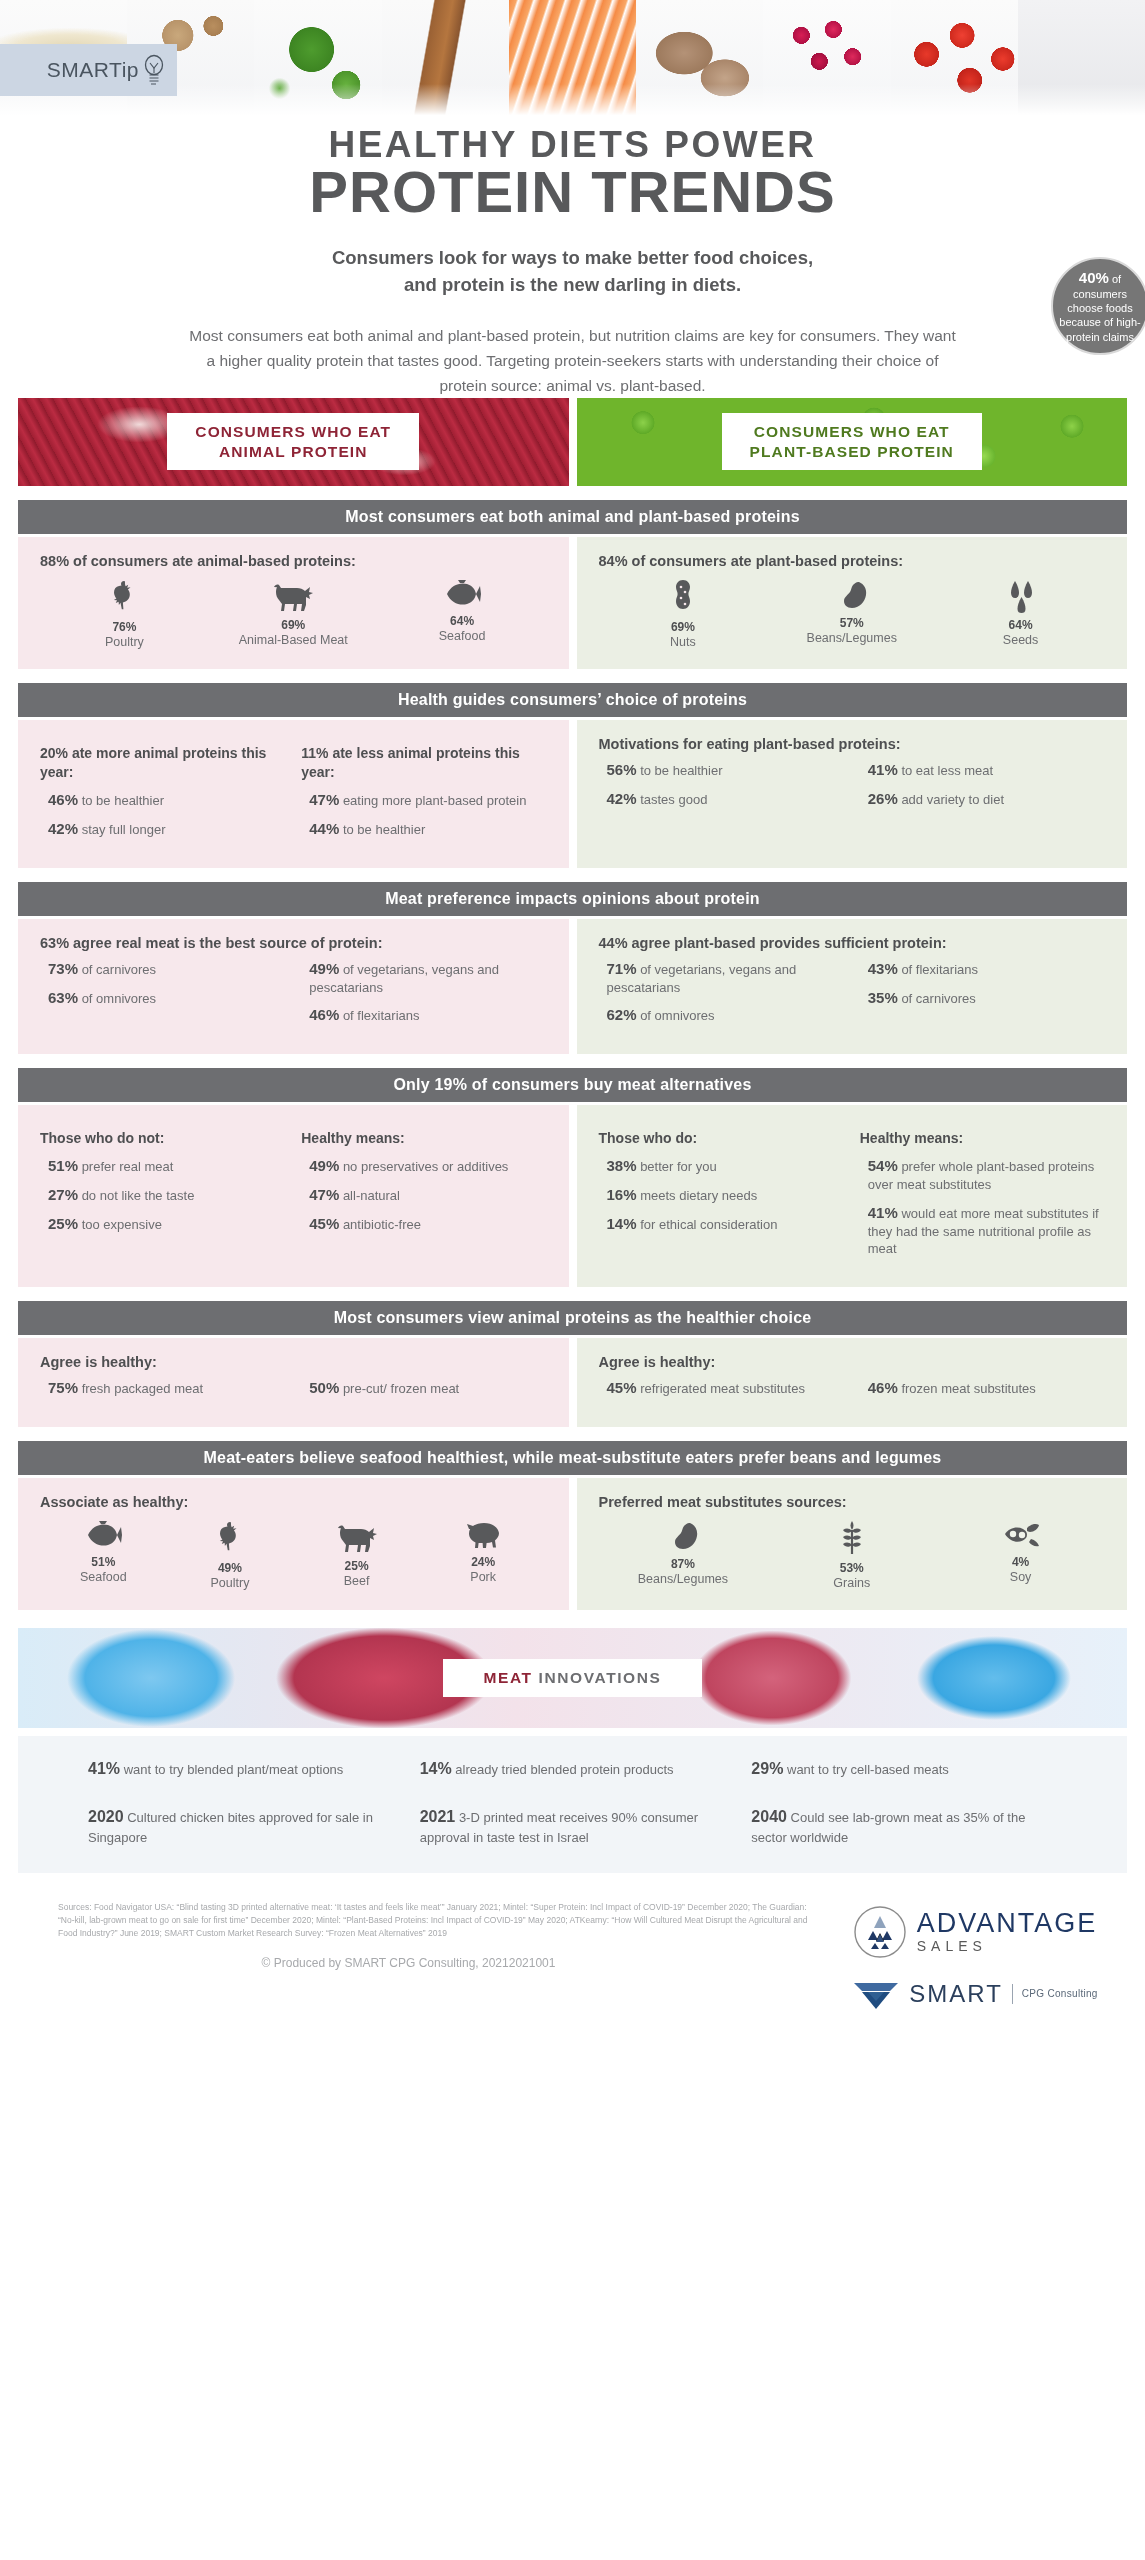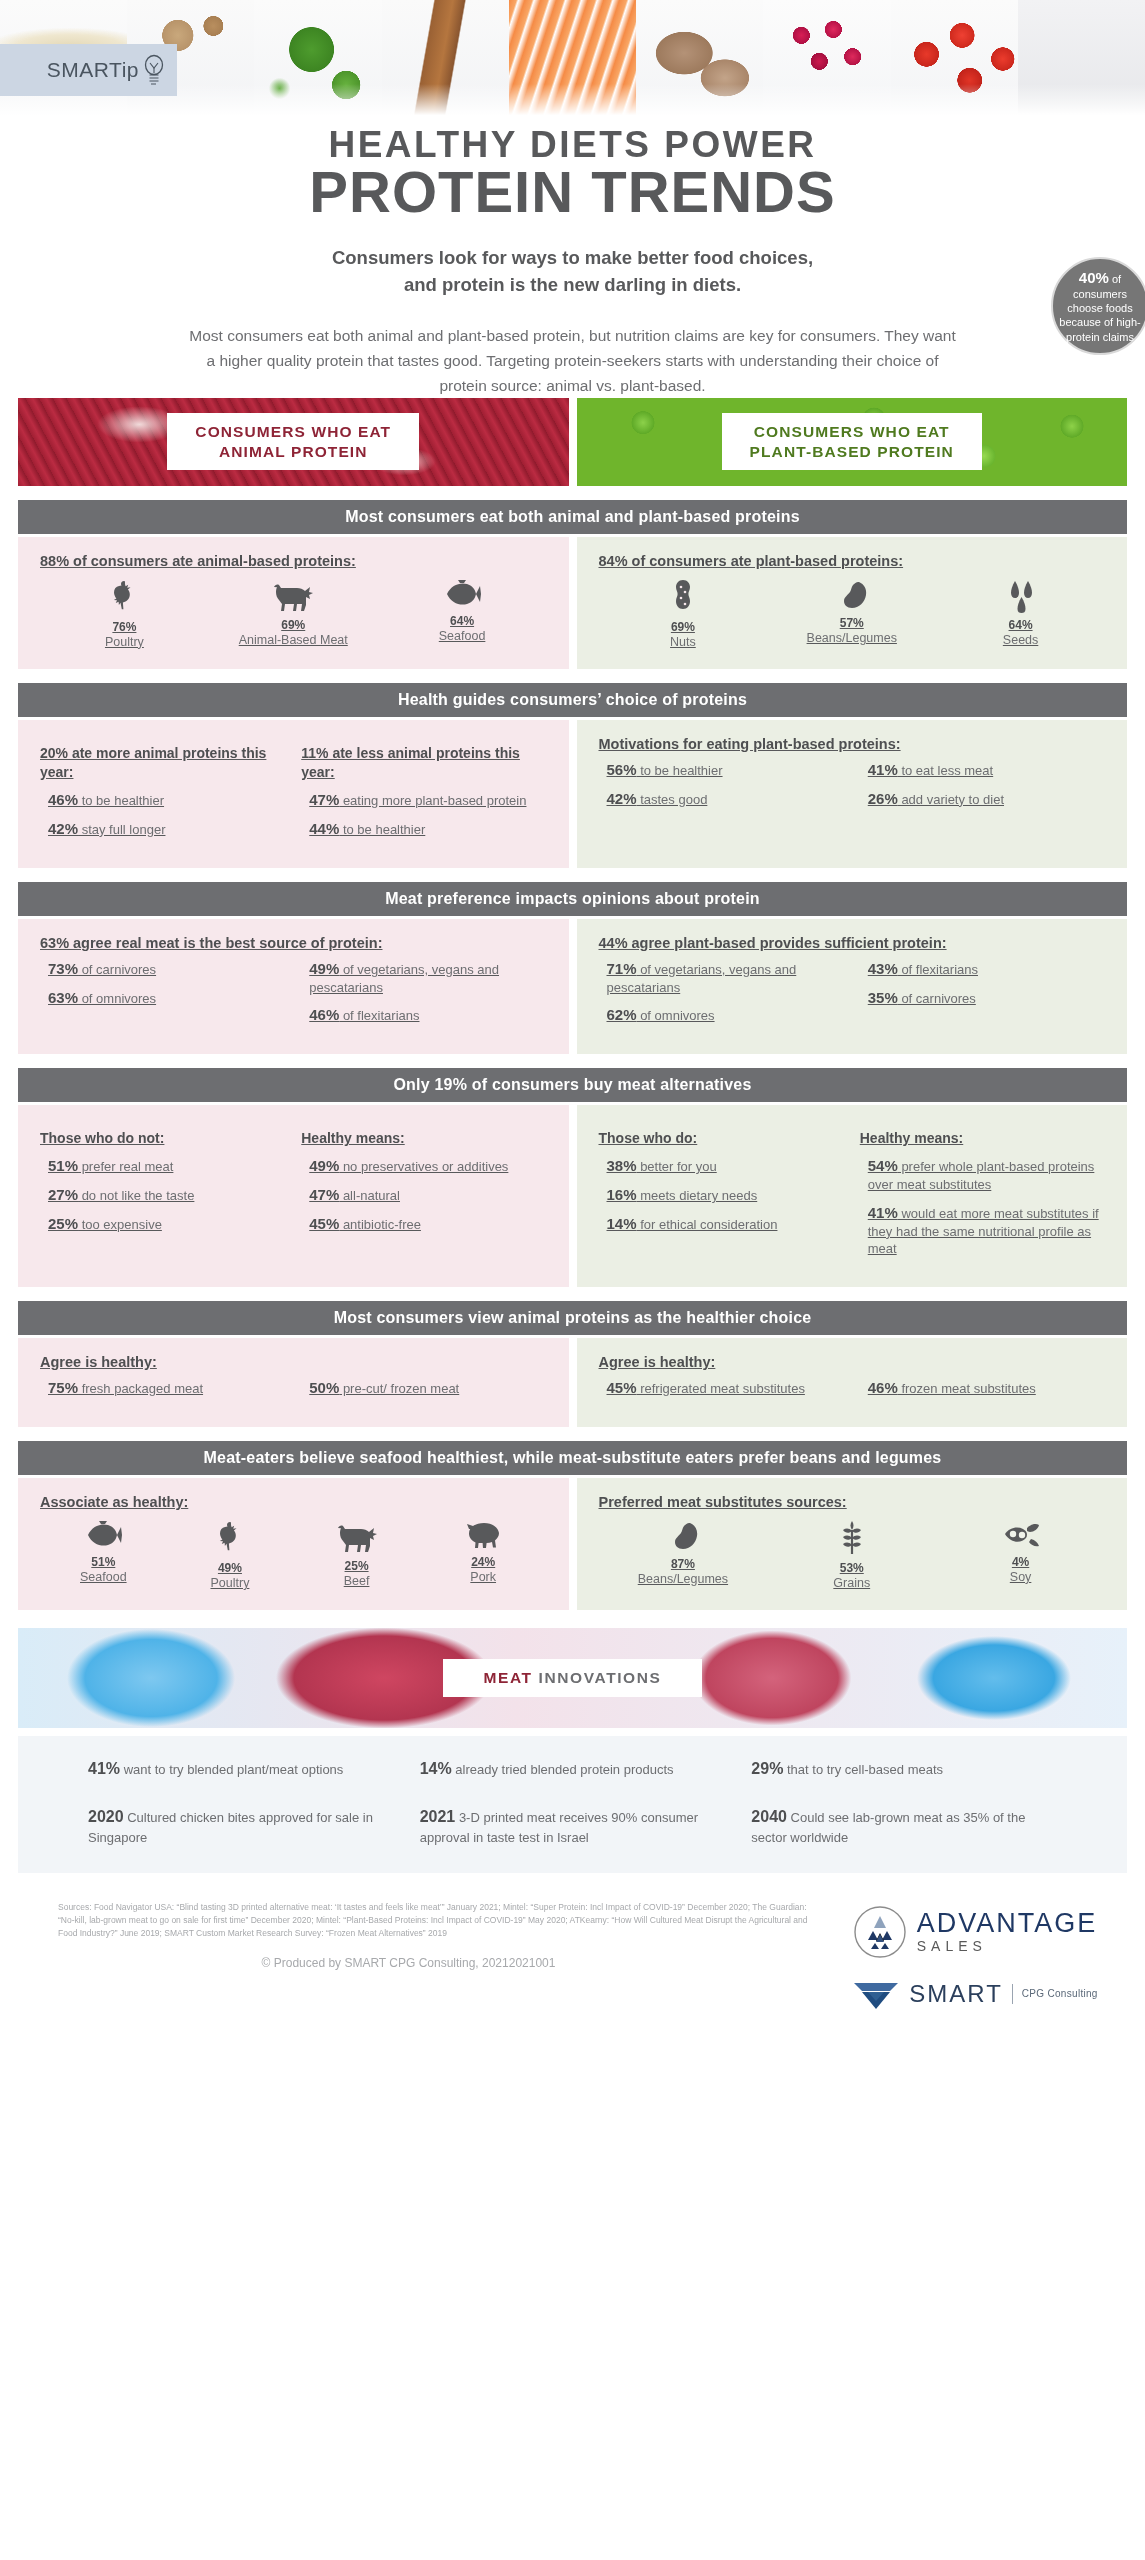--- a/index.html
+++ b/index.html
@@ -99,21 +99,21 @@
       font-weight:700; letter-spacing:1.1px; line-height:1.25; }
   .cat-label.meat { color:#8e2436; }
   .cat-label.plant { color:#4f7a1f; }
 
   
   .sec { padding:0 18px; margin-top:14px; }
   .sec-bar {
     background:#6d6e71; color:#fff; text-align:center; font-size:16px; font-weight:700;
     padding:8px 10px; letter-spacing:.2px;
   }
-  .panes { display:flex; gap:8px; margin-top:3px;text-decoration:underline; }
+  .panes { display:flex; gap:8px; margin-top:3px; }
   .pane { flex:1; padding:16px 22px 20px 22px; }
   .pane.left { background:#f7e8ec; }
   .pane.right { background:#ebefe4; }
 
   .pane-head { font-size:14.5px; font-weight:700; color:#4e4f51; margin-bottom:6px; }
 
   .icon-row { display:flex; justify-content:space-around; margin-top:10px; }
   .icon-cell { text-align:center; width:33%; }
   .icon-cell svg { display:block; margin:0 auto 5px auto; fill:#58595b; }
   .icon-pct { font-size:12px; font-weight:700; color:#4e4f51; }
@@ -466,21 +466,21 @@
   </div>
 </div>
 
 <div class="inno-img">
   <div class="inno-label"><span class="m">MEAT</span><span> INNOVATIONS</span></div>
 </div>
 <div class="inno-body">
   <div class="inno-grid" id="inno-1">
       <div class="inno-cell"><b>41%</b><span> want to try blended plant/meat options</span></div>
       <div class="inno-cell"><b>14%</b><span> already tried blended protein products</span></div>
-      <div class="inno-cell"><b>29%</b><span> that to try cell-based meats</span></div>
+      <div class="inno-cell"><b>29%</b><span> want to try cell-based meats</span></div>
     </div>
   <div class="inno-grid second" id="inno-2">
       <div class="inno-cell"><b>2020</b><span> Cultured chicken bites approved for sale in Singapore</span></div>
       <div class="inno-cell"><b>2021</b><span> 3-D printed meat receives 90% consumer approval in taste test in Israel</span></div>
       <div class="inno-cell"><b>2040</b><span> Could see lab-grown meat as 35% of the sector worldwide</span></div>
     </div>
 </div>
 
 <div class="footer">
   <div class="foot-left">

